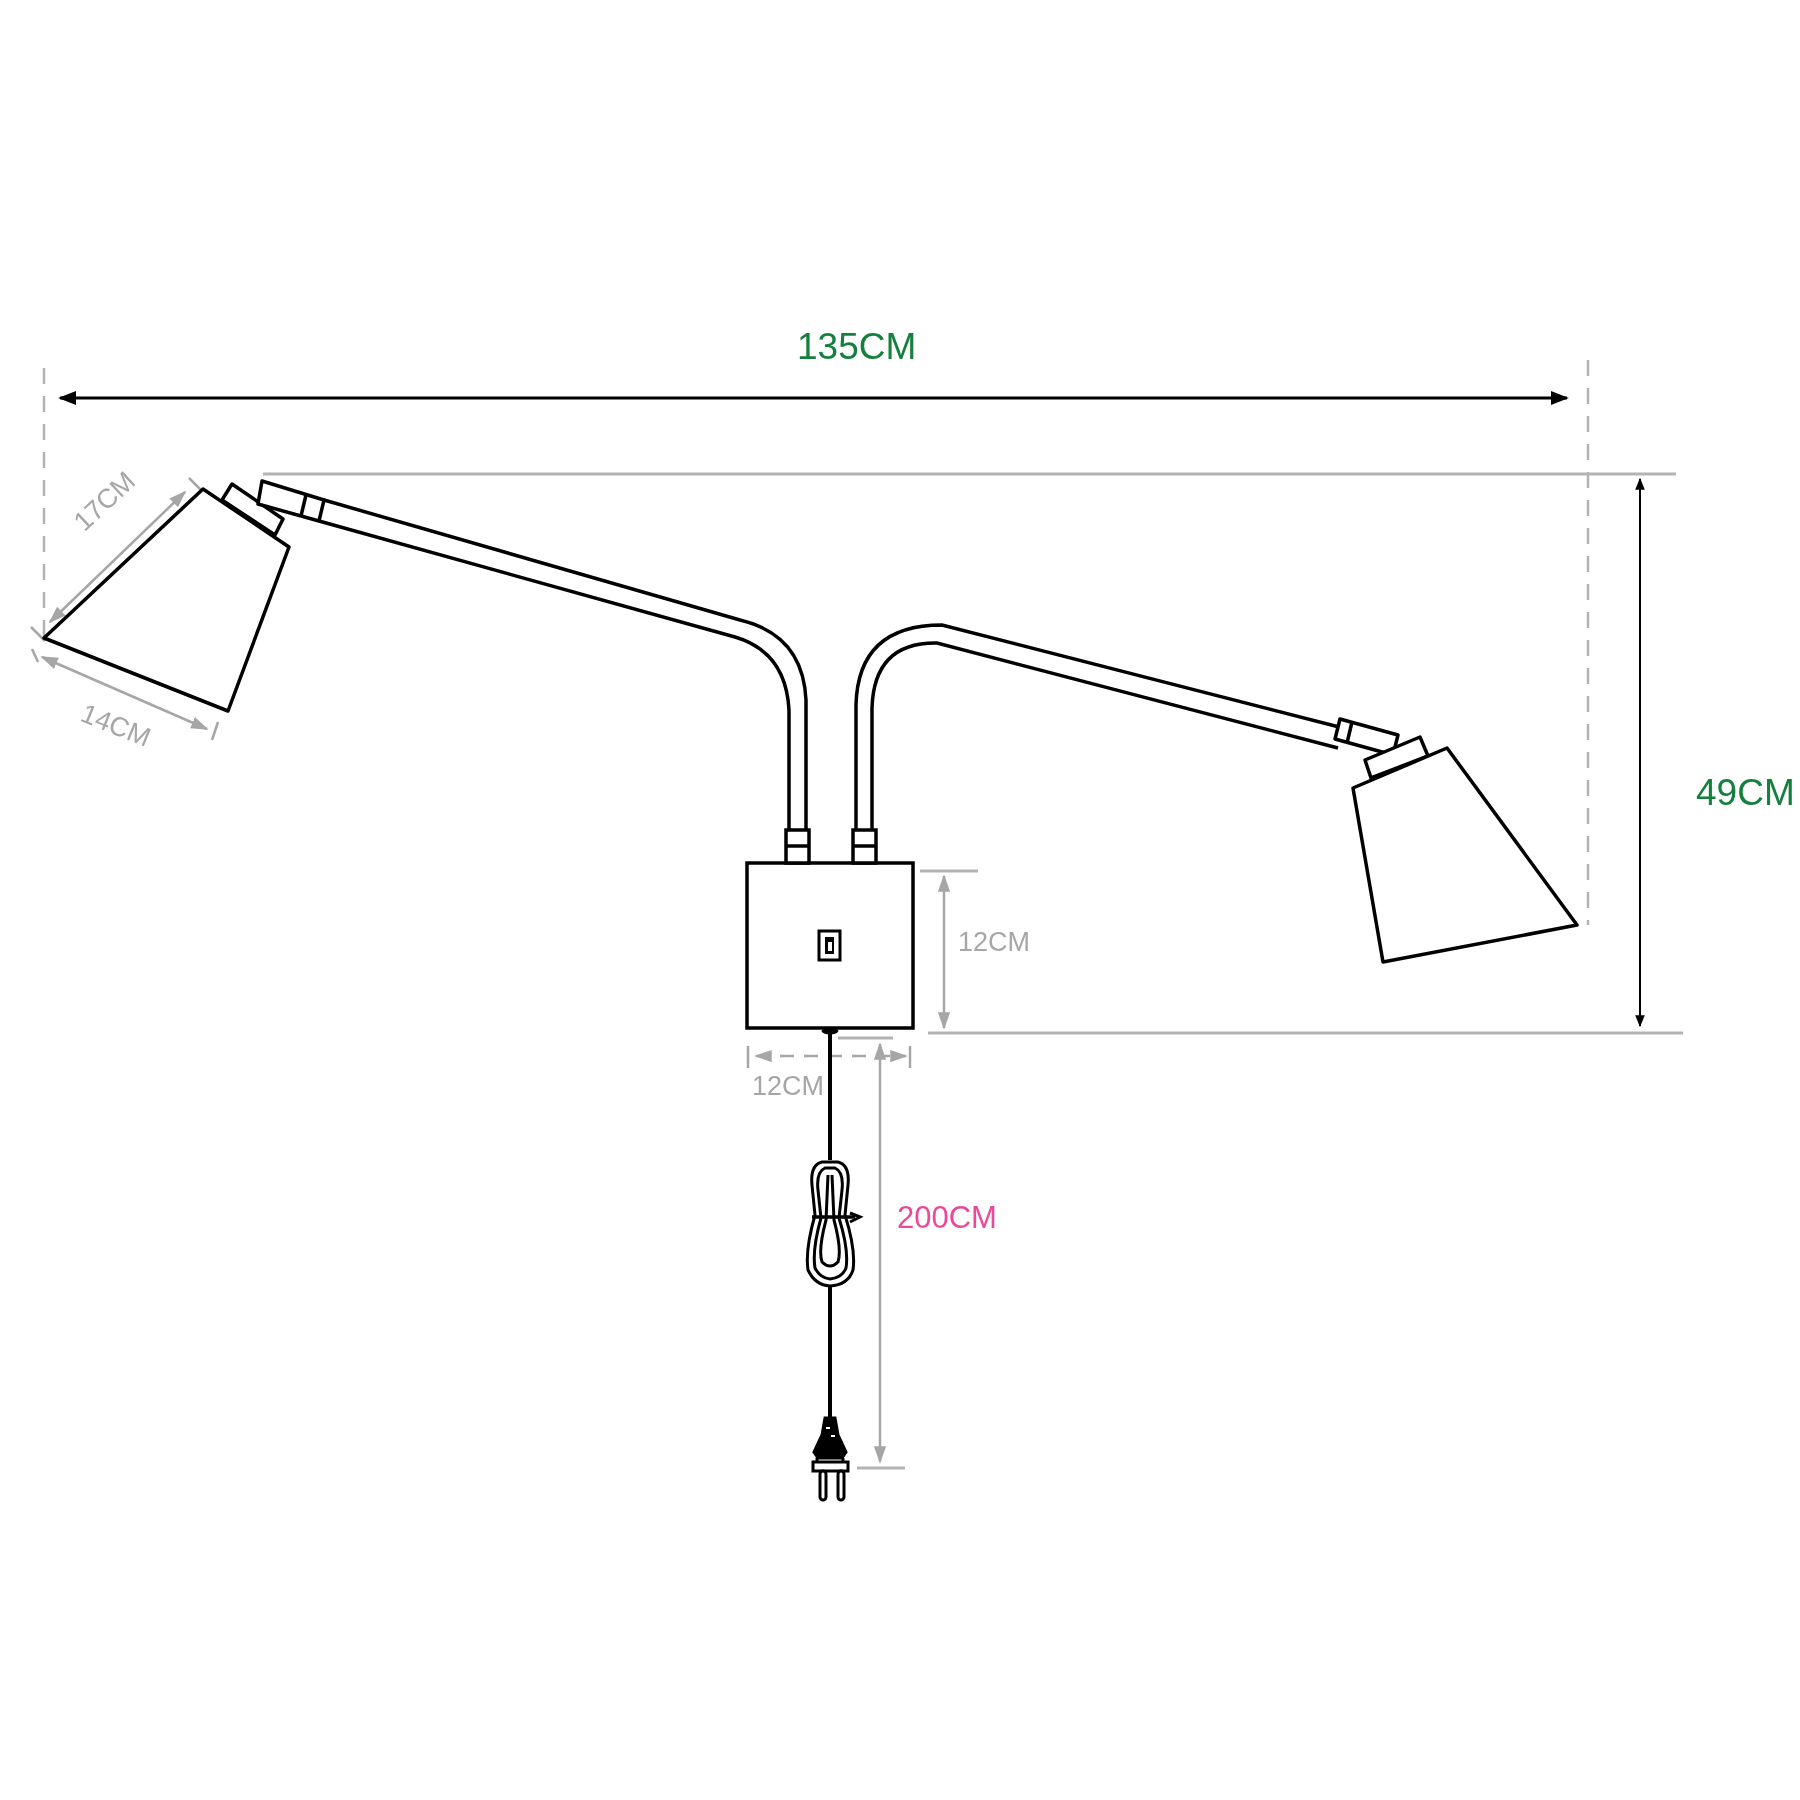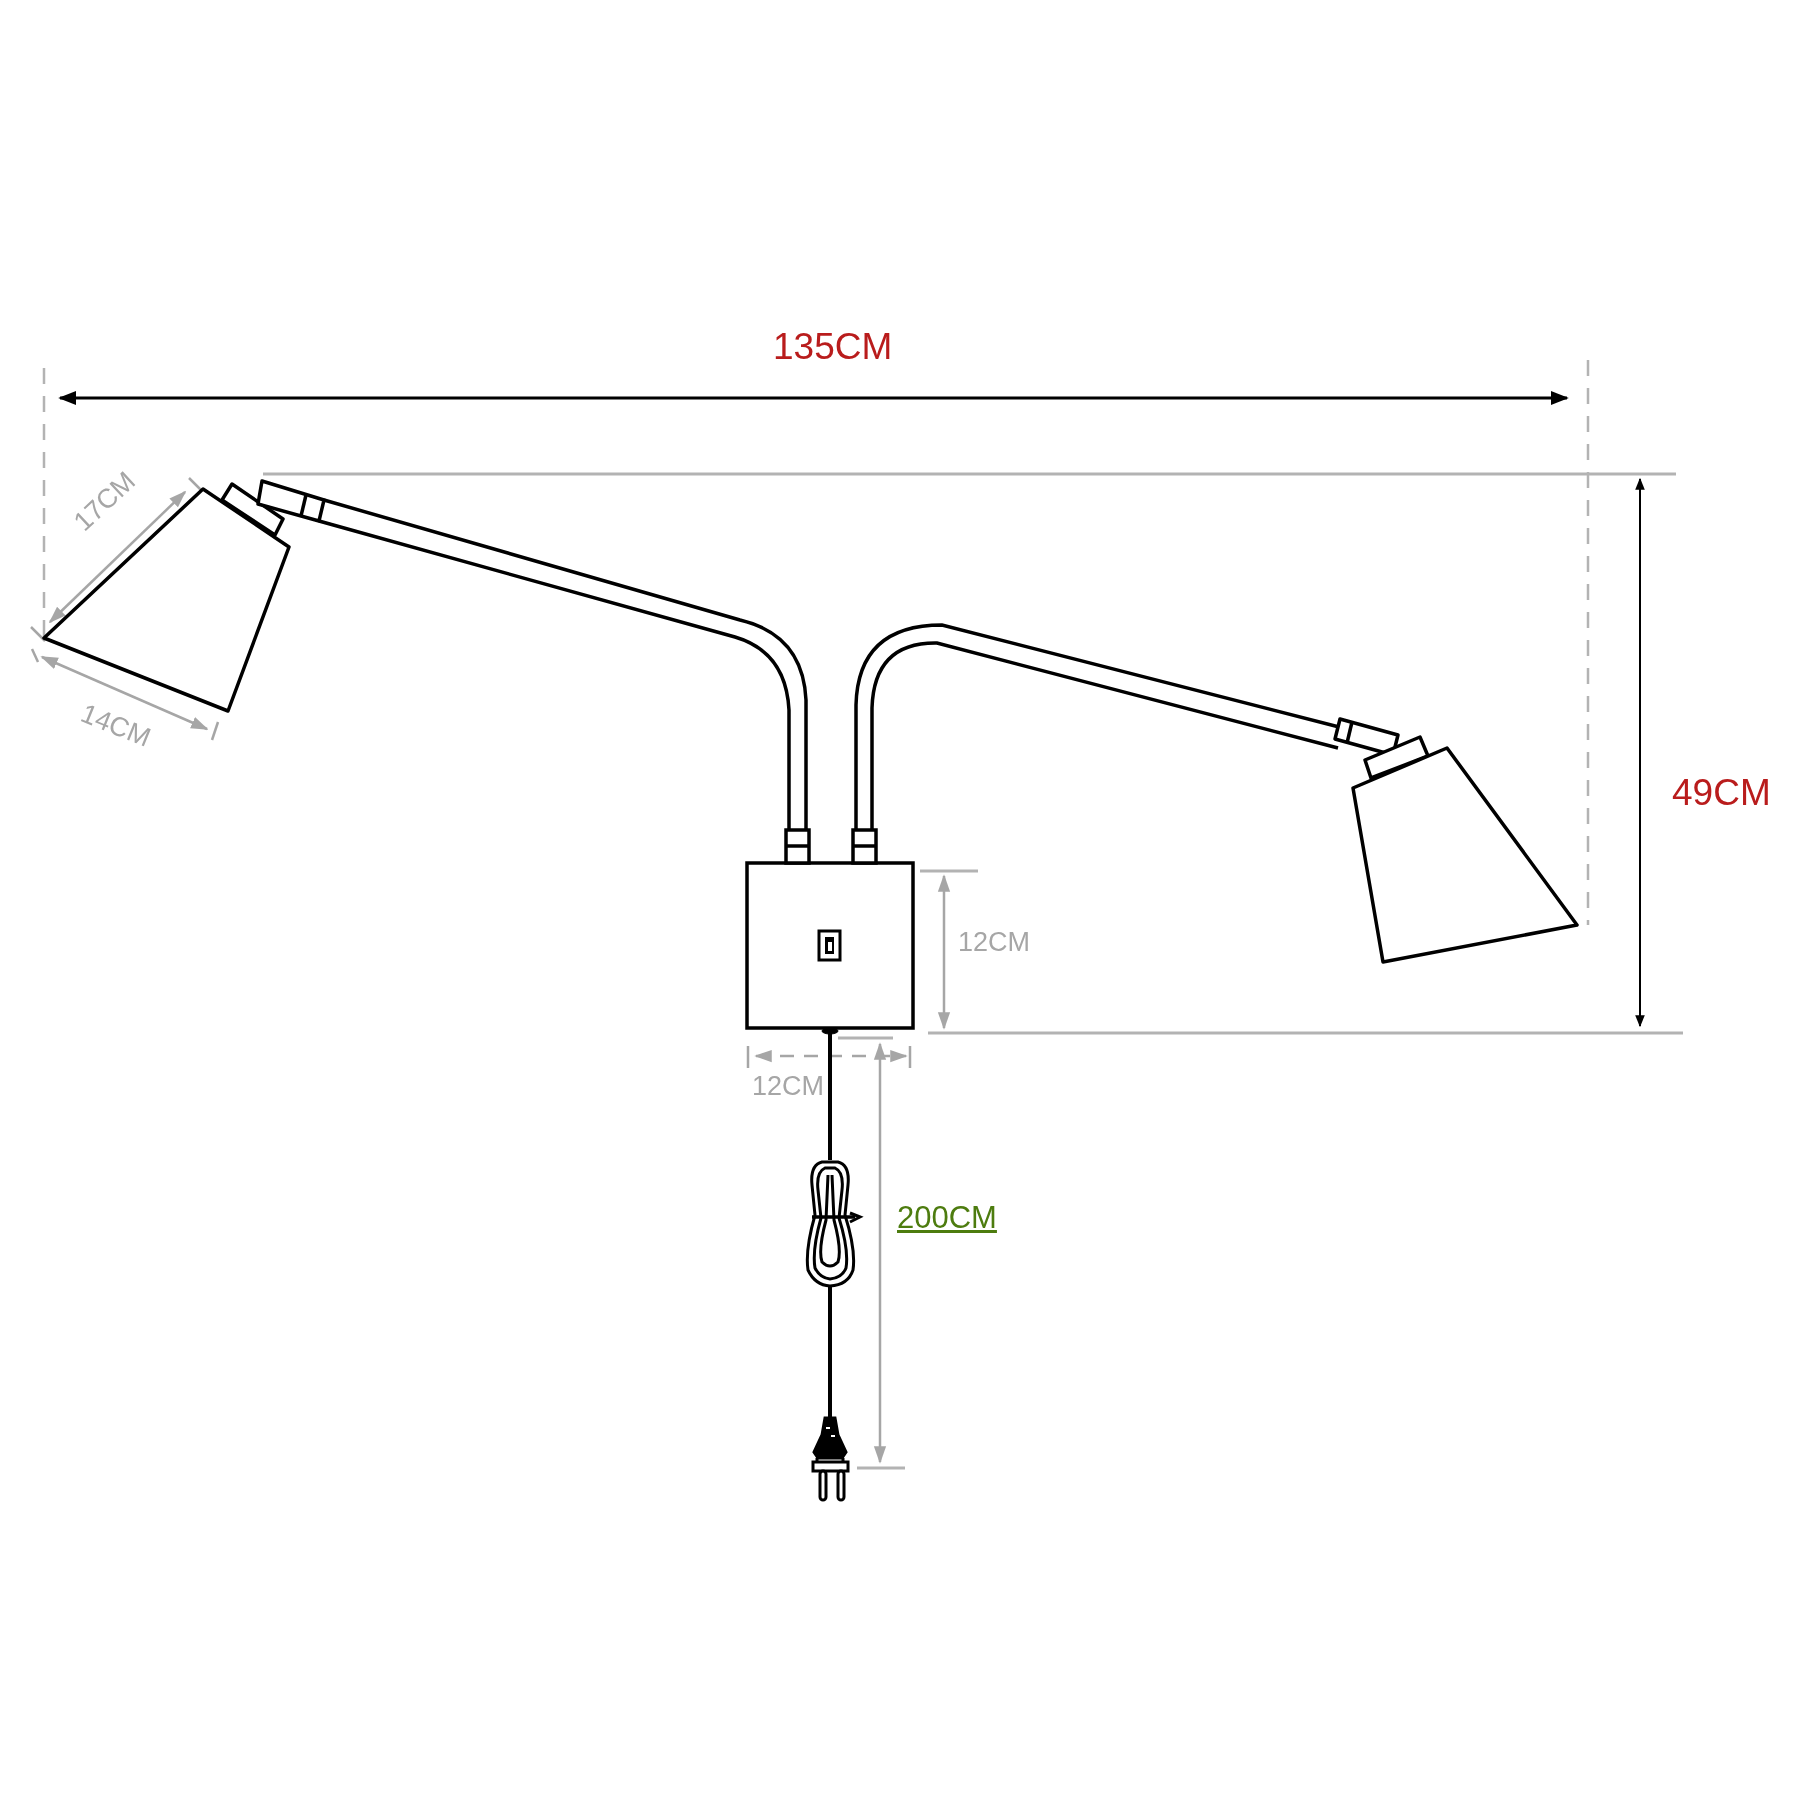--- a/index.html
+++ b/index.html
@@ -1,21 +1,21 @@
 <!DOCTYPE html>
 <html><head>
 <meta charset="utf-8">
 <style>
   html, body { margin:0; padding:0; background:#ffffff; }
   body { width:1800px; height:1800px; position:relative; overflow:hidden; font-family:"Liberation Sans", sans-serif; }
   svg { position:absolute; left:0; top:0; }
   .lbl { position:absolute; white-space:nowrap; font-family:"Liberation Sans", sans-serif; }
-  .lbl-main { color:#b91c1c; font-size:37px; }
+  .lbl-main { color:#15803d; font-size:37px;margin-left:24px; }
   .lbl-dim { color:#a6a6a6; font-size:27px; }
-  .lbl-dim-lg { color:#4d7c0f; font-size:31px;text-decoration:underline; }
+  .lbl-dim-lg { color:#ec4899; font-size:31px; }
 </style>
 </head>
 <body>
 
 <svg width="1800" height="1800" viewBox="0 0 1800 1800">
   <defs>
     <marker id="ab" viewBox="0 0 10 10" refX="9" refY="5" markerWidth="6" markerHeight="6" orient="auto-start-reverse">
       <path d="M0,1 L10,5 L0,9 z" fill="#000"></path>
     </marker>
     <marker id="ag" viewBox="0 0 10 10" refX="9" refY="5" markerWidth="7" markerHeight="7" orient="auto-start-reverse">

